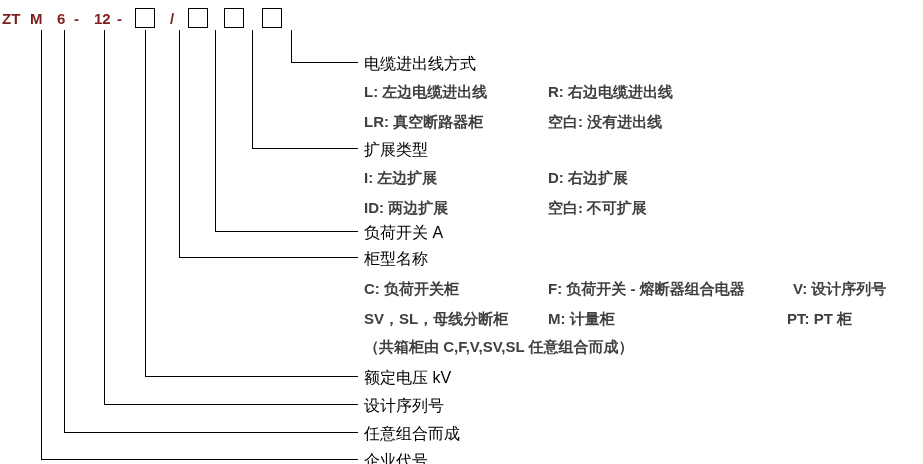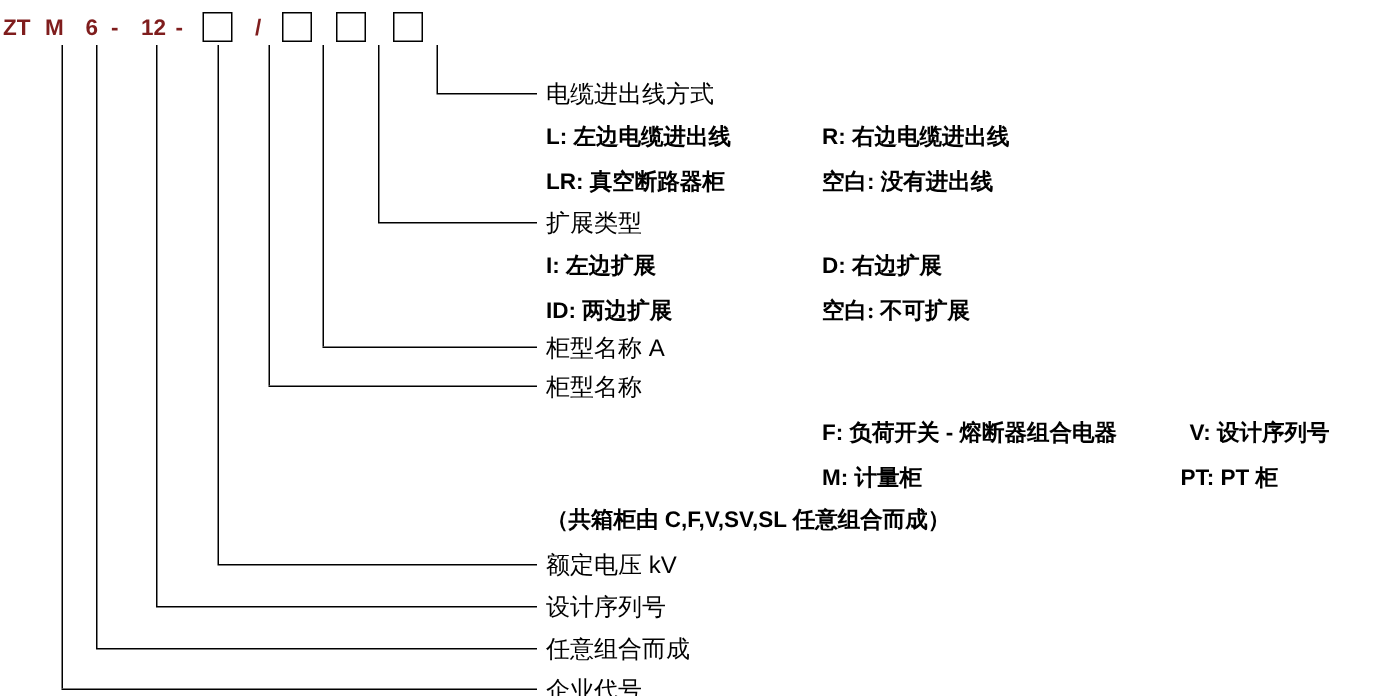--- a/index.html
+++ b/index.html
@@ -49,21 +49,21 @@
     color: #000;
   }
   .label.cn {
     font-size: 16px;
   }
   .sub {
     position: absolute;
     font-size: 15px;
     line-height: 20px;
     white-space: nowrap;
-    color: #000000;
+    color: #404040;
     font-weight: 700;
   }
 </style>
 </head>
 <body>
 
 <div id="stage">
     <div class="code-char" style="left: 2px; top: 10px;">ZT</div>
     <div class="code-char" style="left: 30px; top: 10px;">M</div>
     <div class="code-char" style="left: 57px; top: 10px;">6</div>
@@ -94,24 +94,26 @@
     <div class="label cn" style="left: 364px; top: 54px;">电缆进出线方式</div>
     <div class="sub" style="left: 364px; top: 82px;">L: 左边电缆进出线</div>
     <div class="sub" style="left: 548px; top: 82px;">R: 右边电缆进出线</div>
     <div class="sub" style="left: 364px; top: 112px;">LR: 真空断路器柜</div>
     <div class="sub" style="left: 548px; top: 112px;">空白: 没有进出线</div>
     <div class="label cn" style="left: 364px; top: 140px;">扩展类型</div>
     <div class="sub" style="left: 364px; top: 168px;">I: 左边扩展</div>
     <div class="sub" style="left: 548px; top: 168px;">D: 右边扩展</div>
     <div class="sub" style="left: 364px; top: 198px;">ID: 两边扩展</div>
     <div class="sub" style="left: 548px; top: 198px; font-family: Liberation Serif, serif;">空白: 不可扩展</div>
-    <div class="label cn" style="left: 364px; top: 223px;">柜型名称 A</div>
+    <div class="label cn" style="left: 364px; top: 223px;">负荷开关 A</div>
     <div class="label cn" style="left: 364px; top: 249px; text-align: center;">柜型名称</div>
+    <div class="sub" style="left: 364px; top: 279px;">C: 负荷开关柜</div>
     <div class="sub" style="left: 548px; top: 279px;">F: 负荷开关 - 熔断器组合电器</div>
     <div class="sub" style="left: 793px; top: 279px;">V: 设计序列号</div>
+    <div class="sub" style="left: 364px; top: 309px;">SV，SL，母线分断柜</div>
     <div class="sub" style="left: 548px; top: 309px;">M: 计量柜</div>
     <div class="sub" style="left: 787px; top: 309px;">PT: PT 柜</div>
     <div class="sub" style="left: 364px; top: 337px;">（共箱柜由 C,F,V,SV,SL 任意组合而成）</div>
     <div class="label cn" style="left: 364px; top: 348px; margin-top: 20px;">额定电压 kV</div>
     <div class="label cn" style="left: 364px; top: 396px;">设计序列号</div>
     <div class="label cn" style="left: 364px; top: 424px;">任意组合而成</div>
     <div class="label cn" style="left: 364px; top: 451px;">企业代号</div>
   </div>
 
 </body></html>

